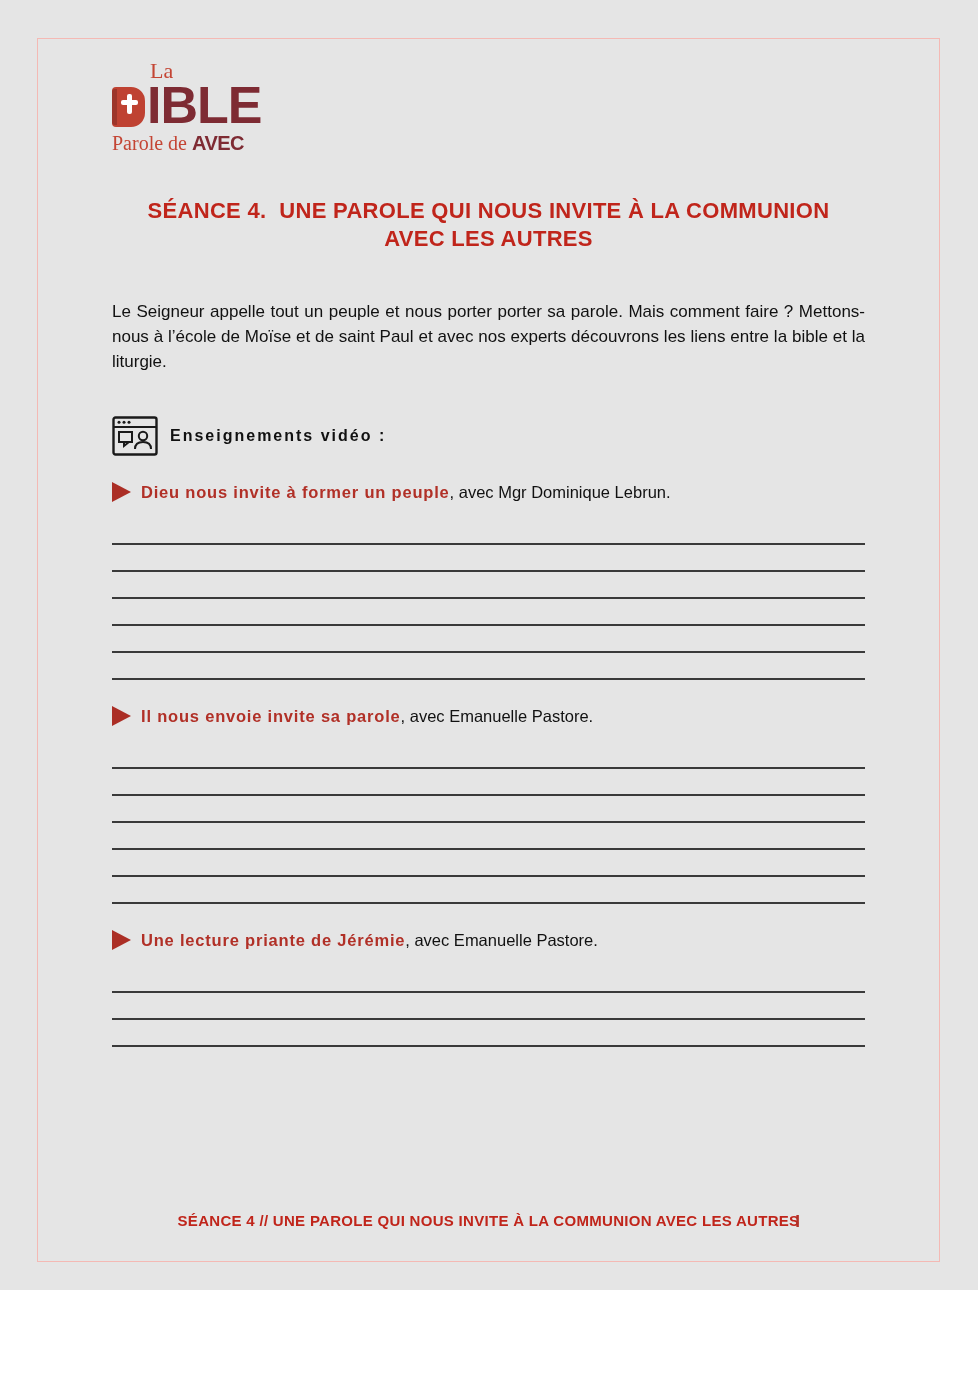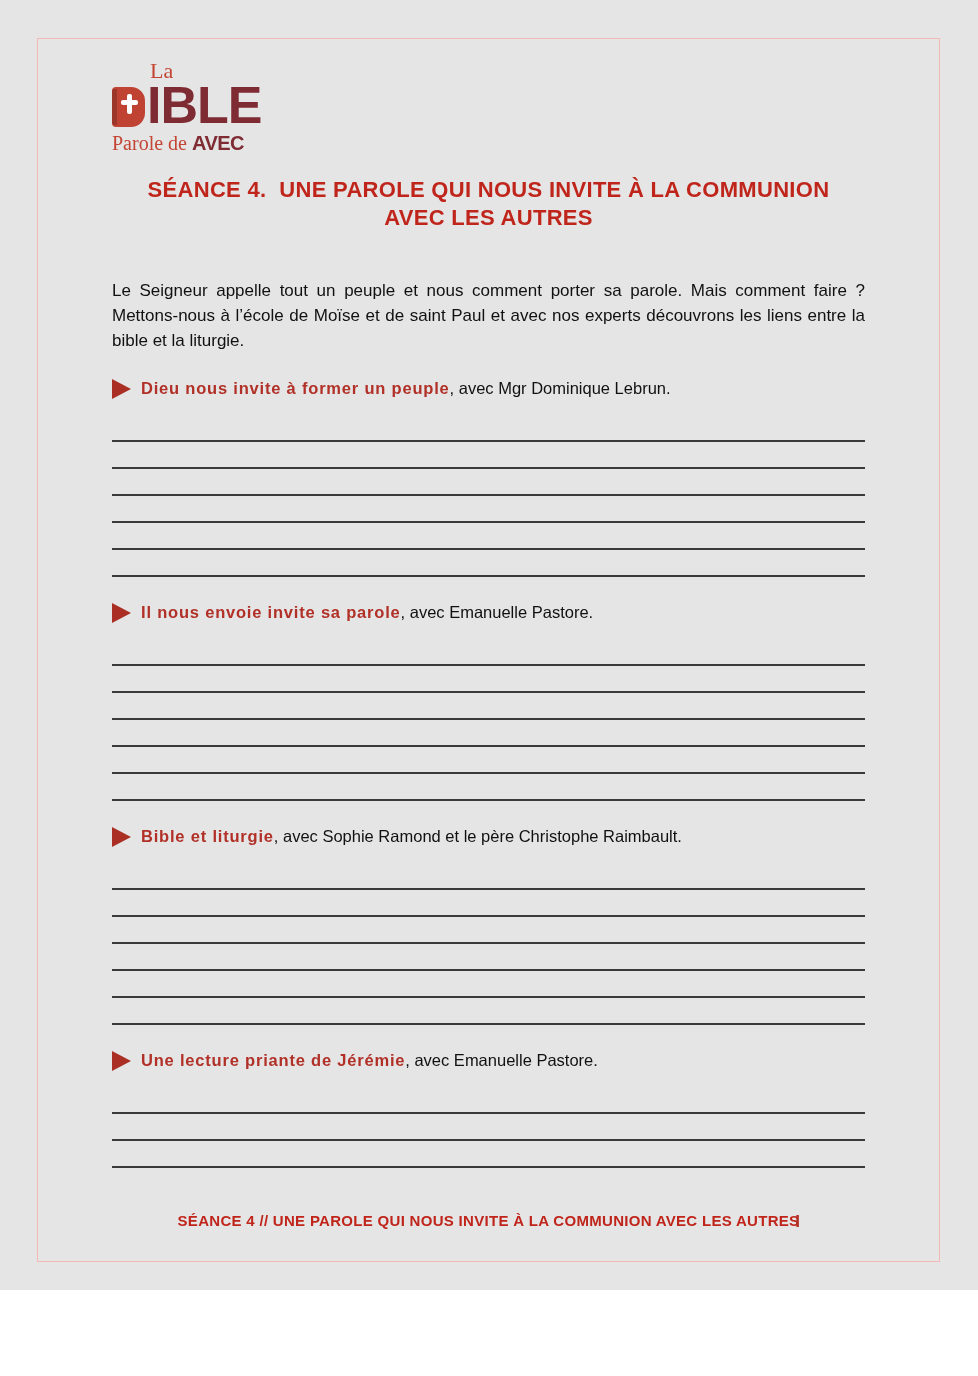--- a/index.html
+++ b/index.html
@@ -14,32 +14,32 @@
   .logo-main { display:flex; align-items:flex-end; }
   .logo-book { position:relative; width:33px; height:40px; background:#bf4232; border-radius:4px 14px 14px 4px; margin-right:2px; }
   .logo-book::before { content:""; position:absolute; left:0; top:2px; bottom:2px; width:5px; background:#9c352a; border-radius:3px 0 0 3px; }
   .logo-cross-v { position:absolute; left:15px; top:7px; width:5px; height:20px; background:#ffffff; border-radius:2px; }
   .logo-cross-h { position:absolute; left:9px; top:13px; width:17px; height:5px; background:#ffffff; border-radius:2px; }
   .logo-bible { font-weight:bold; color:#7e2b33; font-size:52px; letter-spacing:-1px; line-height:0.82; }
   .logo-tagline { font-family:"Liberation Serif", serif; color:#c44534; font-size:20px; margin-top:6px; }
   .logo-tagline b { font-family:"Liberation Sans", sans-serif; color:#7e2b33; font-weight:bold; letter-spacing:-0.5px; }
 
   
-  .doc-title { margin-top:23px; text-align:center; color:#c0251b; font-weight:bold; font-size:22px; line-height:1.28; letter-spacing:0.3px; }
+  .doc-title { margin-top:44px; text-align:center; color:#c0251b; font-weight:bold; font-size:22px; line-height:1.28; letter-spacing:0.3px; }
 
   
   .intro { margin-top:46px; font-size:17px; line-height:25px; color:#111111; text-align:justify; }
   .intro .b { font-weight:normal; }
 
   
   .section-header { margin-top:42px; display:flex; align-items:center; gap:12px; }
   .section-label { font-weight:bold; font-size:16px; letter-spacing:2px; color:#111111; }
 
   
-  .video-item { display:flex; align-items:center; gap:10px; margin-top:44px; }
+  .video-item { display:flex; align-items:flex-end; gap:10px; margin-top:44px; }
   .video-item:first-of-type { margin-top:26px; }
   .play-icon { width:0; height:0; border-left:19px solid #ab2e25; border-top:10px solid transparent; border-bottom:10px solid transparent; flex:none; }
   .video-text { font-size:16.5px; color:#111111; }
   .video-title { color:#b13027; font-weight:bold; letter-spacing:0.8px; }
   .note-lines { margin-top:16px; }
   .note-line { height:27px; border-bottom:2px solid #3a3a3a; }
 
   
   .footer { position:absolute; left:112px; right:113px; bottom:60px; text-align:center; }
   .footer-title { color:#c0251b; font-weight:bold; font-size:15px; letter-spacing:0.3px; }
@@ -63,22 +63,36 @@
         <span class="logo-bible">IBLE</span>
       </div>
       <div class="logo-tagline"><span>Parole de </span><b>AVEC</b></div>
     </div>
 
     <h1 class="doc-title">
       <div>SÉANCE 4.&nbsp; UNE PAROLE QUI NOUS INVITE À LA COMMUNION</div>
       <div>AVEC LES AUTRES</div>
     </h1>
 
-    <p class="intro"><span>Le Seigneur </span><span class="b">appelle tout un peuple</span><span> et nous comment </span><span class="b">porter sa parole</span><span>. Mais comment faire ? Mettons-nous à l’école de Moïse et de saint Paul et avec nos experts découvrons les liens entre la bible et la liturgie.</span></p>
+    <p class="intro"><span>Le Seigneur </span><span class="b">appelle tout un peuple</span><span> et nous porter </span><span class="b">porter sa parole</span><span>. Mais comment faire ? Mettons-nous à l’école de Moïse et de saint Paul et avec nos experts découvrons les liens entre la bible et la liturgie.</span></p>
 
+    <div class="section-header">
+      <svg width="46" height="40" viewBox="0 0 46 40">
+        <rect x="1.5" y="1.5" width="43" height="37" rx="2" fill="none" stroke="#1a1a1a" stroke-width="2.4"></rect>
+        <line x1="1.5" y1="11" x2="44.5" y2="11" stroke="#1a1a1a" stroke-width="2"></line>
+        <circle cx="7" cy="6.2" r="1.5" fill="#1a1a1a"></circle>
+        <circle cx="12" cy="6.2" r="1.5" fill="#1a1a1a"></circle>
+        <circle cx="17" cy="6.2" r="1.5" fill="#1a1a1a"></circle>
+        <rect x="7" y="16" width="13" height="10" fill="none" stroke="#1a1a1a" stroke-width="2"></rect>
+        <path d="M12 26 L12 30 L17 26" fill="none" stroke="#1a1a1a" stroke-width="2"></path>
+        <circle cx="31" cy="20" r="4.2" fill="none" stroke="#1a1a1a" stroke-width="2"></circle>
+        <path d="M23 33 q0 -7 8 -7 q8 0 8 7" fill="none" stroke="#1a1a1a" stroke-width="2"></path>
+      </svg>
+      <span class="section-label">Enseignements vidéo :</span>
+    </div>
 
     <div id="videos">
   <div class="video-block">
     <div class="video-item">
       <span class="play-icon"></span>
       <span class="video-text">
         <span class="video-title">Dieu nous invite à former un peuple</span><span class="video-detail">, avec Mgr Dominique Lebrun.</span>
       </span>
     </div>
     <div class="note-lines">
@@ -101,36 +115,20 @@
     <div class="note-lines">
             <div class="note-line"></div>
             <div class="note-line"></div>
             <div class="note-line"></div>
             <div class="note-line"></div>
             <div class="note-line"></div>
             <div class="note-line"></div>
           </div>
   </div>
 
-  <div class="video-block">
-    <div class="video-item">
-      <span class="play-icon"></span>
-      <span class="video-text">
-        <span class="video-title">Bible et liturgie</span><span class="video-detail">, avec Sophie Ramond et le père Christophe Raimbault.</span>
-      </span>
-    </div>
-    <div class="note-lines">
-            <div class="note-line"></div>
-            <div class="note-line"></div>
-            <div class="note-line"></div>
-            <div class="note-line"></div>
-            <div class="note-line"></div>
-            <div class="note-line"></div>
-          </div>
-  </div>
 
   <div class="video-block">
     <div class="video-item">
       <span class="play-icon"></span>
       <span class="video-text">
         <span class="video-title">Une lecture priante de Jérémie</span><span class="video-detail">, avec Emanuelle Pastore.</span>
       </span>
     </div>
     <div class="note-lines">
             <div class="note-line"></div>

